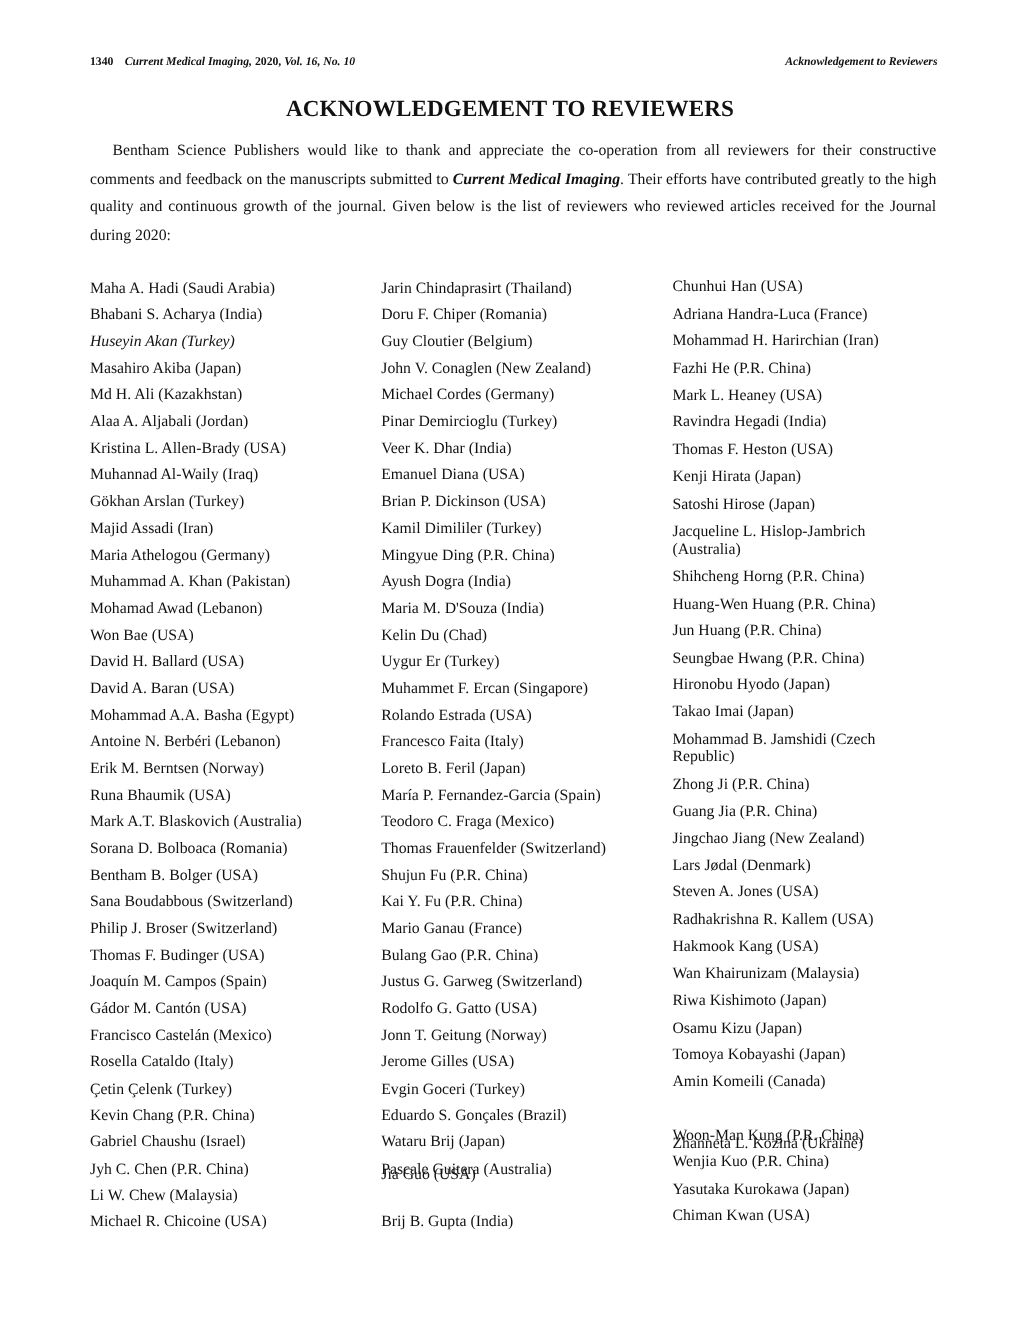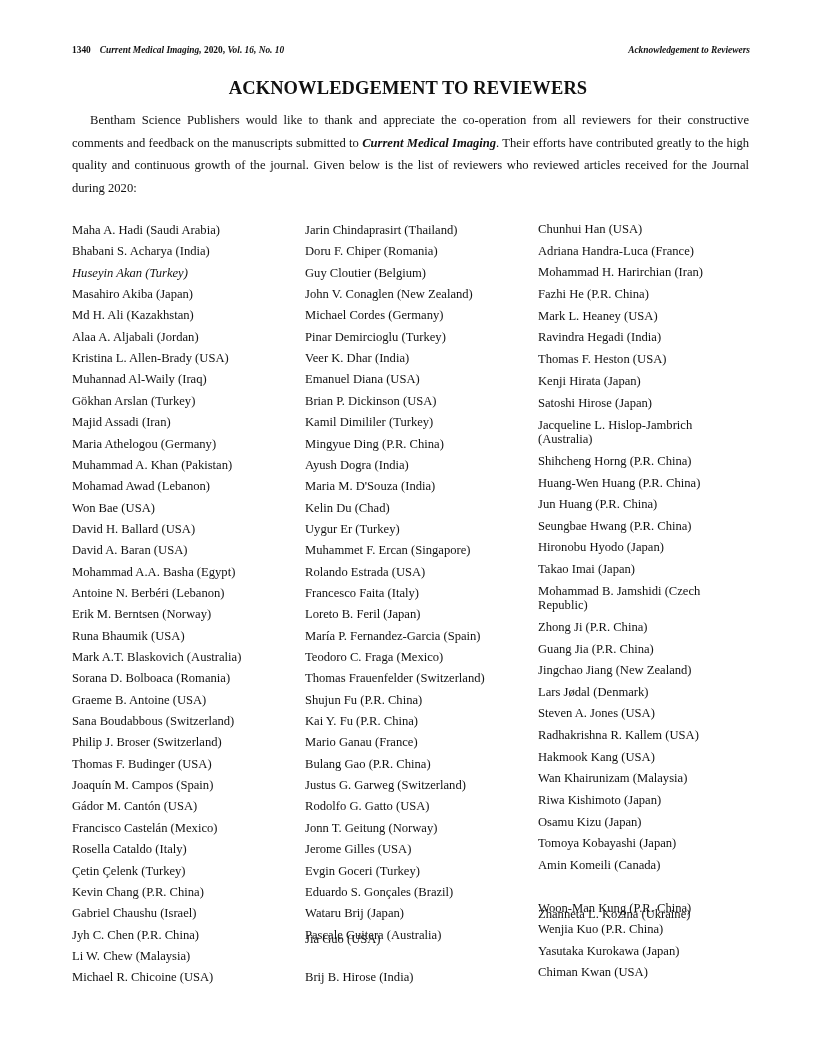--- a/index.html
+++ b/index.html
@@ -53,21 +53,21 @@
     <div class="entry" style="top: 256px;">Mohamad Awad (Lebanon)</div>
     <div class="entry" style="top: 278px;">Won Bae (USA)</div>
     <div class="entry" style="top: 299px;">David H. Ballard (USA)</div>
     <div class="entry" style="top: 320px;">David A. Baran (USA)</div>
     <div class="entry" style="top: 342px;">Mohammad A.A. Basha (Egypt)</div>
     <div class="entry" style="top: 363px;">Antoine N. Berbéri (Lebanon)</div>
     <div class="entry" style="top: 384px;">Erik M. Berntsen (Norway)</div>
     <div class="entry" style="top: 406px;">Runa Bhaumik (USA)</div>
     <div class="entry" style="top: 427px;">Mark A.T. Blaskovich (Australia)</div>
     <div class="entry" style="top: 448px;">Sorana D. Bolboaca (Romania)</div>
-    <div class="entry" style="top: 470px;">Graeme B. Antoine (USA)</div>
+    <div class="entry" style="top: 470px;">Bentham B. Bolger (USA)</div>
     <div class="entry" style="top: 491px;">Sana Boudabbous (Switzerland)</div>
     <div class="entry" style="top: 512px;">Philip J. Broser (Switzerland)</div>
     <div class="entry" style="top: 534px;">Thomas F. Budinger (USA)</div>
     <div class="entry" style="top: 555px;">Joaquín M. Campos (Spain)</div>
     <div class="entry" style="top: 576px;">Gádor M. Cantón (USA)</div>
     <div class="entry" style="top: 598px;">Francisco Castelán (Mexico)</div>
     <div class="entry" style="top: 619px;">Rosella Cataldo (Italy)</div>
     <div class="entry" style="top: 641px;">Çetin Çelenk (Turkey)</div>
     <div class="entry" style="top: 662px;">Kevin Chang (P.R. China)</div>
     <div class="entry" style="top: 683px;">Gabriel Chaushu (Israel)</div>
@@ -104,21 +104,21 @@
     <div class="entry" style="top: 534px;">Bulang Gao (P.R. China)</div>
     <div class="entry" style="top: 555px;">Justus G. Garweg (Switzerland)</div>
     <div class="entry" style="top: 576px;">Rodolfo G. Gatto (USA)</div>
     <div class="entry" style="top: 598px;">Jonn T. Geitung (Norway)</div>
     <div class="entry" style="top: 619px;">Jerome Gilles (USA)</div>
     <div class="entry" style="top: 641px;">Evgin Goceri (Turkey)</div>
     <div class="entry" style="top: 662px;">Eduardo S. Gonçales (Brazil)</div>
     <div class="entry" style="top: 683px;">Wataru Brij (Japan)</div>
     <div class="entry" style="top: 705px;">Pascale Guitera (Australia)</div>
     <div class="entry" style="top: 709px;">Jia Guo (USA)</div>
-    <div class="entry" style="top: 747px;">Brij B. Hirose (India)</div>
+    <div class="entry" style="top: 747px;">Brij B. Gupta (India)</div>
   </div>
 <div class="col col3" id="col3">
     <div class="entry" style="top: -1px;">Chunhui Han (USA)</div>
     <div class="entry" style="top: 21px;">Adriana Handra-Luca (France)</div>
     <div class="entry" style="top: 42px;">Mohammad H. Harirchian (Iran)</div>
     <div class="entry" style="top: 64px;">Fazhi He (P.R. China)</div>
     <div class="entry" style="top: 86px;">Mark L. Heaney (USA)</div>
     <div class="entry" style="top: 107px;">Ravindra Hegadi (India)</div>
     <div class="entry" style="top: 129px;">Thomas F. Heston (USA)</div>
     <div class="entry" style="top: 151px;">Kenji Hirata (Japan)</div>

